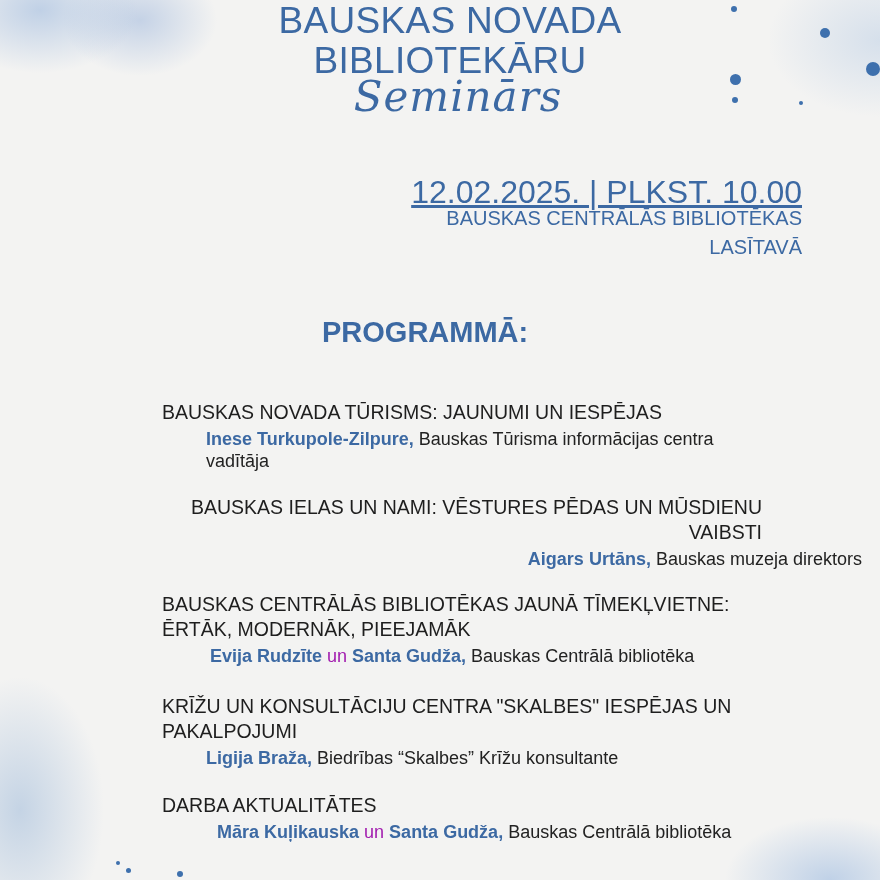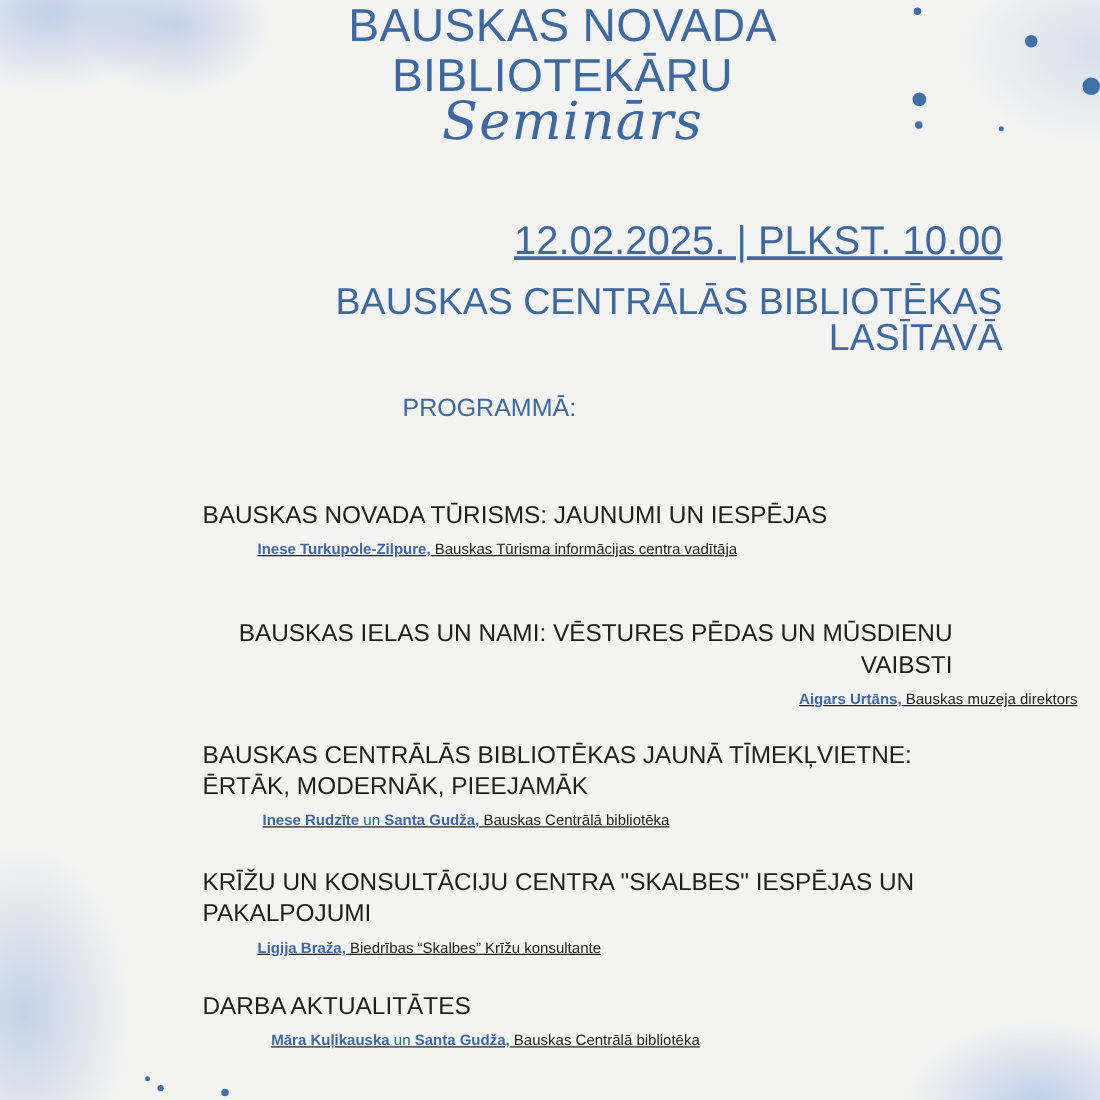--- a/index.html
+++ b/index.html
@@ -12,27 +12,27 @@
       radial-gradient(ellipse 160px 110px at 880px 40px, rgba(170,195,225,.4), rgba(170,195,225,0) 70%),
       radial-gradient(ellipse 120px 190px at 20px 810px, rgba(150,180,215,.5), rgba(150,180,215,0) 70%),
       radial-gradient(ellipse 150px 90px at 830px 880px, rgba(140,175,220,.5), rgba(140,175,220,0) 70%),
       #f3f3f2;}
   .dot{position:absolute;border-radius:50%;background:#3e70ad;}
   .title{position:absolute;left:0;width:900px;text-align:center;font-size:37px;line-height:38px;color:#3c69a3;letter-spacing:.3px;}
   .script{position:absolute;left:298px;top:72px;width:320px;text-align:center;
     font-family:"DejaVu Serif",serif;font-style:italic;font-size:42px;color:#3c69a3;letter-spacing:1px;}
   .meta{position:absolute;right:78px;text-align:right;color:#3c69a3;}
   .date{top:174px;font-size:32px;text-decoration:underline;}
-  .venue{top:227px;font-size:30px;line-height:29px;}
-  .prog{position:absolute;left:322px;top:316px;font-size:20px;color:#3c69a3;}
+  .venue{top:204px;font-size:20px;line-height:29px;}
+  .prog{position:absolute;left:322px;top:316px;font-size:29px;color:#3c69a3;font-weight:bold;}
   .item{position:absolute;left:128px;width:700px;margin-left:34px;}
   .topic{font-size:19.5px;line-height:25px;color:#1e1e1e;}
-  .spk{margin-left:44px;font-size:12px;line-height:22px;color:#222;margin-top:3px;text-decoration:underline;}
+  .spk{margin-left:44px;font-size:18px;line-height:22px;color:#222;margin-top:3px;}
   .spk b{color:#3c69a3;}
-  .spk .un{color:#0f766e;text-align:center;}
+  .spk .un{color:#a21caf;text-align:center;}
 </style>
 </head>
 <body>
 
 <div class="bg"></div>
 
 <div class="dot" style="left:731px;top:6px;width:6px;height:6px;"></div>
 <div class="dot" style="left:820px;top:28px;width:10px;height:10px;"></div>
 <div class="dot" style="left:866px;top:62px;width:14px;height:14px;"></div>
 <div class="dot" style="left:730px;top:74px;width:11px;height:11px;"></div>
@@ -64,21 +64,21 @@
 <div class="item" style="top:495px;text-align:right;">
   <div class="topic" style="width:600px;">BAUSKAS IELAS UN NAMI: VĒSTURES PĒDAS UN MŪSDIENU VAIBSTI</div>
   <div class="spk">
     <b>Aigars Urtāns,</b><span> Bauskas muzeja direktors</span>
   </div>
 </div>
 
 <div class="item" style="top:592px;">
   <div class="topic" style="width:580px;">BAUSKAS CENTRĀLĀS BIBLIOTĒKAS JAUNĀ TĪMEKĻVIETNE: ĒRTĀK, MODERNĀK, PIEEJAMĀK</div>
   <div class="spk" style="margin-left:48px;">
-    <b>Inese Rudzīte</b><span class="un"> un </span><b>Santa Gudža,</b><span> Bauskas Centrālā bibliotēka</span>
+    <b>Evija Rudzīte</b><span class="un"> un </span><b>Santa Gudža,</b><span> Bauskas Centrālā bibliotēka</span>
   </div>
 </div>
 
 <div class="item" style="top:694px;">
   <div class="topic" style="width:680px;">KRĪŽU UN KONSULTĀCIJU CENTRA "SKALBES" IESPĒJAS UN PAKALPOJUMI</div>
   <div class="spk">
     <b>Ligija Braža,</b><span> Biedrības “Skalbes” Krīžu konsultante</span>
   </div>
 </div>
 

